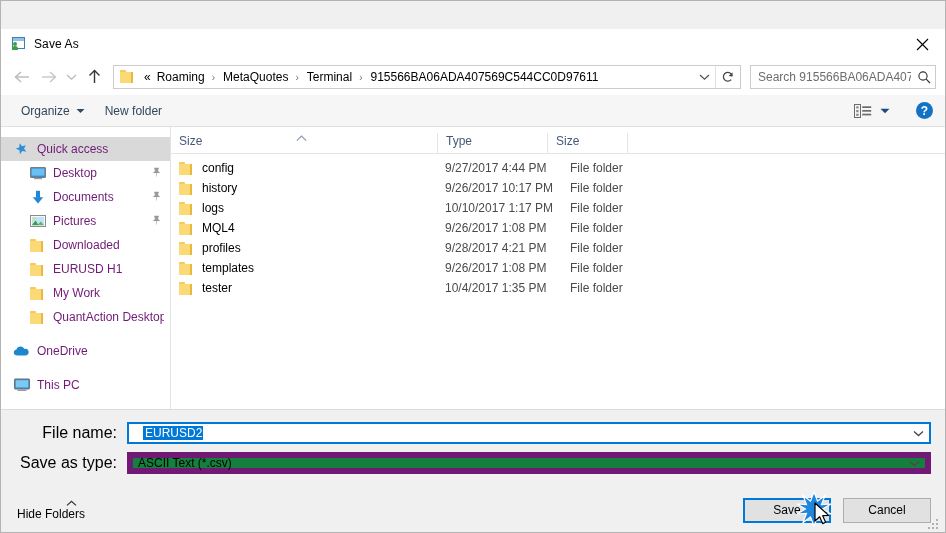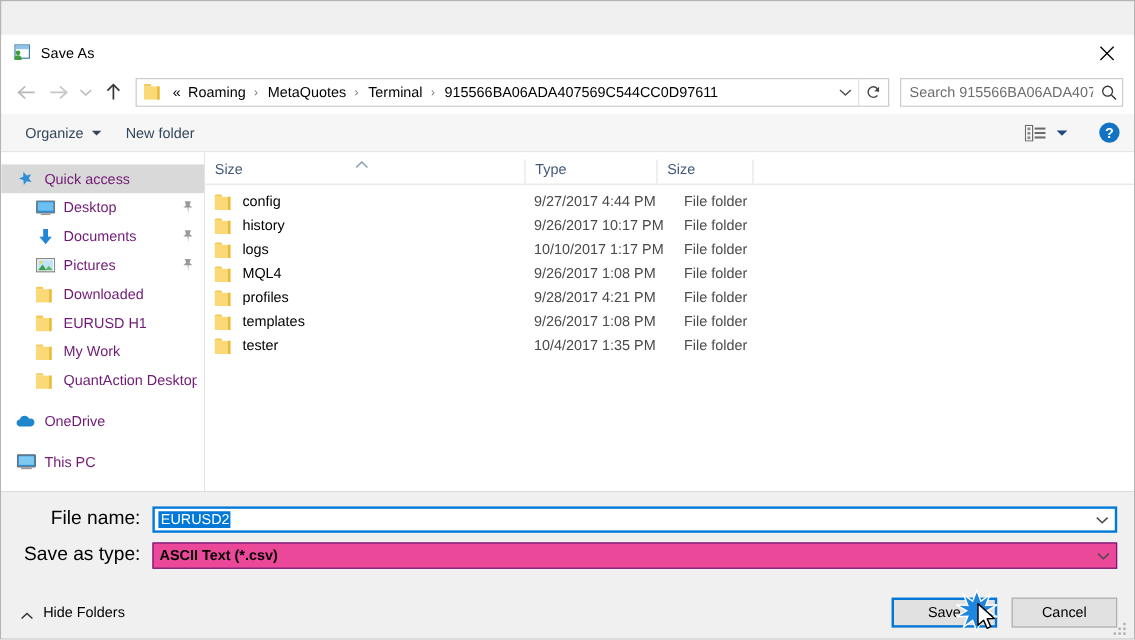--- a/index.html
+++ b/index.html
@@ -315,28 +315,27 @@
     height: 22px;
     display: flex; align-items: center;
     box-sizing: border-box;
     min-width: 0;
   }
   .combo.filename {
     border: 2px solid #0078d7;
     background: #ffffff;
   }
   .combo.filetype {
-    border: 1px solid #701a75;
-    background: #ec4899;
-    font-weight: bold;
+    border: 6px solid #701a75;
+    background: #15803d;
   }
   .combo-value {
     flex: 1 1 auto;
     font-size: 12px;
-    padding-left: 3px;
+    padding-left: 14px;
     white-space: nowrap; overflow: hidden;
     min-width: 0;
   }
   .combo.filename .combo-value { color: #000000; }
   .combo.filename .sel {
     background: #0078d7; color: #ffffff; padding: 1px 1px 1px 2px;
   }
   .combo.filetype .combo-value { color: #000000; padding-left: 5px; }
   .combo-arrow {
     width: 22px; height: 20px;
@@ -350,20 +349,21 @@
     background: #f0f0f0;
     display: flex; align-items: center;
     padding: 0 14px 0 10px;
     box-sizing: border-box;
     position: relative;
   }
   .hide-folders {
     display: flex; align-items: flex-end;
     font-size: 12px; color: #000000;
     padding: 4px 6px;
+    flex-direction: column;
   }
   .hide-caret { margin-right: 8px; display: flex; align-items: center; }
   .btn-spacer { flex: 1 1 auto; }
   .btn {
     width: 88px; height: 25px;
     font-size: 12px; color: #000000;
     display: flex; align-items: center; justify-content: center;
     background: #e1e1e1;
     border: 1px solid #adadad;
     box-sizing: border-box;

